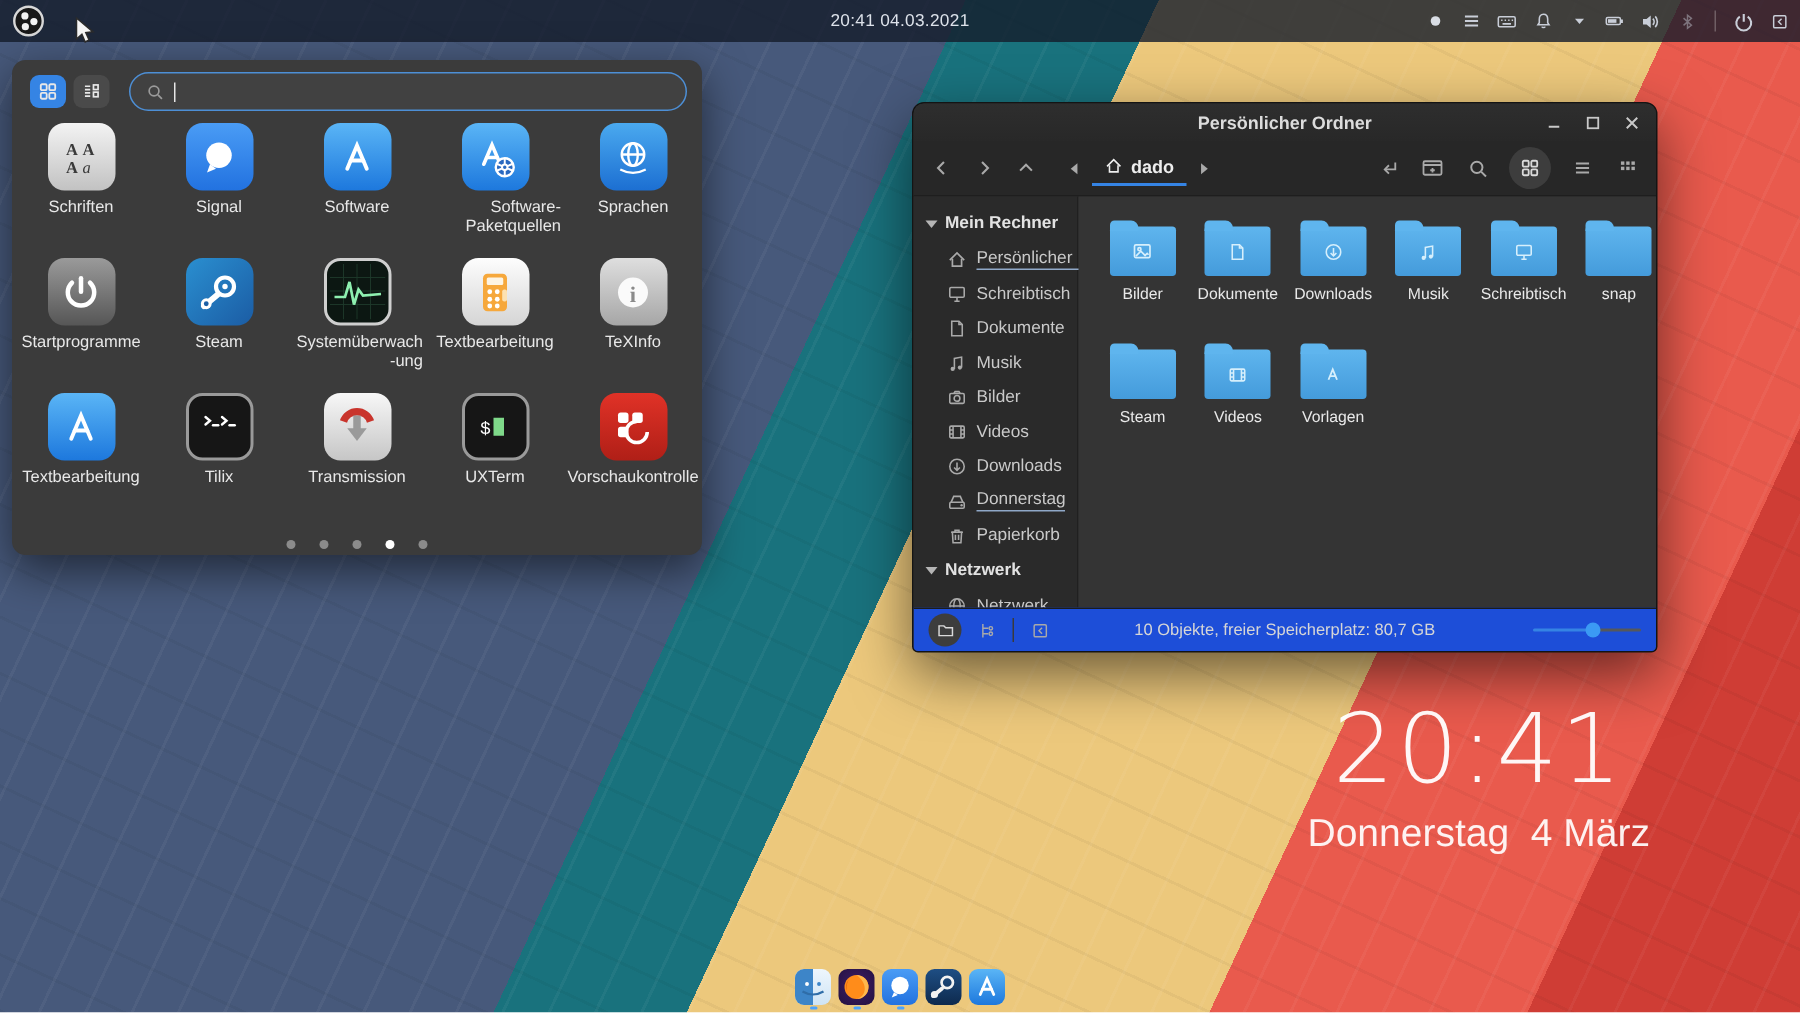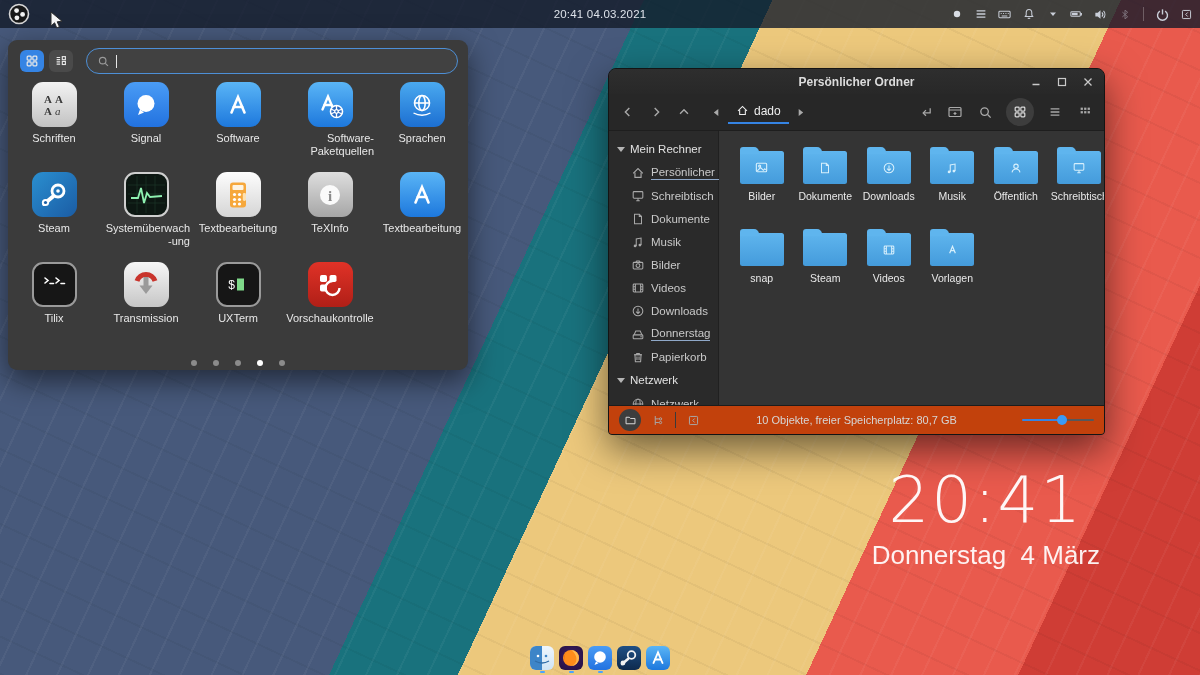--- a/index.html
+++ b/index.html
@@ -61,38 +61,38 @@
     background:#333;box-shadow:0 14px 38px rgba(0,0,0,.55);border:1px solid #141414;box-sizing:border-box;
     display:flex;flex-direction:column;overflow:hidden}
   #fm-titlebar{height:25px;background:linear-gradient(#2e2e2e,#282828);display:flex;align-items:center;position:relative;flex:none}
   #fm-title{position:absolute;left:0;right:0;text-align:center;font-size:12px;font-weight:bold;color:#dcdcdc}
   #fm-controls{margin-left:auto;display:flex;gap:14px;padding-right:10px;z-index:2}
   .wbtn{color:#c9c9c9;width:12px;height:12px;display:flex;align-items:center;justify-content:center;cursor:pointer}
   #fm-toolbar{height:36px;background:#272727;border-bottom:1px solid #1e1e1e;display:flex;align-items:center;padding:0 10px;gap:10px;flex:none}
   .tbicon{color:#a9a9a9;display:flex;align-items:center;justify-content:center;width:18px;height:18px;cursor:pointer}
   .tbicon.circle{width:28px;height:28px;border-radius:50%;background:#3d3d3d;color:#dadada}
   #breadcrumb{display:flex;align-items:center;gap:3px;margin-left:4px}
-  #crumb-btn{display:flex;align-items:center;gap:5px;padding:3px 8px 4px 8px;color:#eee;font-weight:normal;font-size:12px;
+  #crumb-btn{display:flex;align-items:center;gap:5px;padding:3px 8px 4px 8px;color:#eee;font-weight:bold;font-size:12px;
     border-bottom:2px solid #3584e4;cursor:pointer}
   #fm-right-tools{margin-left:auto;display:flex;align-items:center;gap:12px}
   #fm-body{flex:1;display:flex;min-height:0}
   #fm-sidebar{width:110px;background:#2a2a2a;border-right:1px solid #202020;padding-top:6px;box-sizing:border-box;flex:none}
-  .side-head{display:flex;align-items:center;gap:5px;color:#e2e2e2;font-size:11.5px;font-weight:normal;padding:6px 6px 6px 8px;cursor:pointer}
+  .side-head{display:flex;align-items:center;gap:5px;color:#e2e2e2;font-size:11.5px;font-weight:bold;padding:6px 6px 6px 8px;cursor:pointer}
   .side-head .tri{width:0;height:0;border-left:4px solid transparent;border-right:4px solid transparent;border-top:5px solid #b5b5b5}
   .side-item{display:flex;align-items:center;gap:6px;color:#c9c9c9;font-size:11.5px;padding:4.5px 4px 4.5px 22px;cursor:pointer;white-space:nowrap}
   .side-item svg{flex:none;color:#a9a9a9}
   .side-item.underlined .side-label{border-bottom:1px solid #8fa8c8;padding-bottom:1px}
   #fm-content{flex:1;background:#343434;padding:12px 0 0 12px;overflow:hidden}
   #folder-grid{display:grid;grid-template-columns:repeat(6,61.5px);grid-auto-rows:82px;column-gap:2px}
   .fitem{display:flex;flex-direction:column;align-items:center;cursor:pointer}
   .folder{position:relative;width:44px;height:33px;margin-top:8px;background:linear-gradient(180deg,#5fb5ee,#449bdb);border-radius:2.5px}
   .folder::before{content:"";position:absolute;top:-4px;left:0;width:19px;height:7px;background:#5fb5ee;border-radius:3px 5px 0 0}
   .emblem{position:absolute;inset:0;display:flex;align-items:center;justify-content:center;color:#d6effc}
   .fname{margin-top:6px;font-size:10.5px;color:#e9e9e9;white-space:nowrap}
-  #fm-status{height:28px;background:#c2410c;border-top:1px solid #1c1c1c;display:flex;align-items:center;padding:0 10px;gap:8px;flex:none;position:relative}
+  #fm-status{height:28px;background:#1d4ed8;border-top:1px solid #1c1c1c;display:flex;align-items:center;padding:0 10px;gap:8px;flex:none;position:relative}
   #status-text{position:absolute;left:0;right:0;text-align:center;font-size:11px;color:#d6d6d6}
   .st-sep{width:1px;height:16px;background:#3a3a3a}
   #zoom-slider{margin-left:auto;width:72px;height:14px;display:flex;align-items:center;position:relative;cursor:pointer;z-index:2}
   #zoom-track{width:100%;height:2.5px;border-radius:2px;background:linear-gradient(90deg,#3584e4 0 55%,#55585c 55%)}
   #zoom-knob{position:absolute;left:55%;top:50%;transform:translate(-50%,-50%);width:10px;height:10px;border-radius:50%;background:#3b9af4}
   
   #desk-clock{position:absolute;right:100px;top:468px;text-align:center;color:rgba(255,255,255,.95);pointer-events:none}
   #dc-time{font-size:64px;font-weight:200;line-height:64px;letter-spacing:2px;font-family:"DejaVu Sans","Liberation Sans",sans-serif}
   #dc-date{margin-top:8px;font-size:26px;font-weight:300;white-space:pre;color:rgba(255,255,255,.92)}
   
@@ -286,20 +286,31 @@
             <svg width="34" height="34" viewBox="0 0 34 34">
               <g fill="none" stroke="#fff" stroke-width="1.6">
                 <circle cx="17" cy="15" r="7.5"></circle>
                 <ellipse cx="17" cy="15" rx="3.2" ry="7.5"></ellipse>
                 <path d="M9.5 15h15"></path>
                 <path d="M8.5 25q8.5 4.5 17 0" stroke-width="1.4"></path>
               </g>
             </svg>
           </div>
           <div class="app-label">Sprachen</div>
+        </div>
+        <div class="app">
+          <div class="tile tile-startup">
+            <svg width="34" height="34" viewBox="0 0 34 34">
+              <g fill="none" stroke="#fff" stroke-width="3" stroke-linecap="round">
+                <path d="M17 7.5v9"></path>
+                <path d="M11 10.5a8.8 8.8 0 1 0 12 0"></path>
+              </g>
+            </svg>
+          </div>
+          <div class="app-label">Startprogramme</div>
         </div>
         <div class="app">
           <div class="tile tile-steam">
             <svg width="34" height="34" viewBox="0 0 34 34">
               <g fill="none" stroke="#fff">
                 <circle cx="21" cy="13" r="6" stroke-width="2.8"></circle>
                 <circle cx="21" cy="13" r="1.8" fill="#fff" stroke="none"></circle>
                 <path d="M7 26l9-7.5" stroke-width="4" stroke-linecap="round"></path>
               </g>
               <circle cx="8.5" cy="24.5" r="3.6" fill="#fff"></circle>
@@ -703,33 +714,20 @@
                     </g>
                   </svg>
                 </div>
               </div>
               <div class="fname">Musik</div>
             </div>
             <div class="fitem">
               <div class="folder">
                 <div class="emblem">
                   <svg width="14" height="14" viewBox="0 0 16 16">
-                    <g fill="none" stroke="currentColor" stroke-width="1.3">
-                      <circle cx="8" cy="6" r="2.5"></circle>
-                      <path d="M3.5 13c.6-2.6 2.3-3.8 4.5-3.8s3.9 1.2 4.5 3.8"></path>
-                    </g>
-                  </svg>
-                </div>
-              </div>
-              <div class="fname">Öffentlich</div>
-            </div>
-            <div class="fitem">
-              <div class="folder">
-                <div class="emblem">
-                  <svg width="14" height="14" viewBox="0 0 16 16">
                     <g fill="none" stroke="currentColor" stroke-width="1.2">
                       <rect x="2.5" y="3" width="11" height="7.5" rx="1"></rect>
                       <path d="M6 13.5h4M8 10.5v3"></path>
                     </g>
                   </svg>
                 </div>
               </div>
               <div class="fname">Schreibtisch</div>
             </div>
             <div class="fitem">

